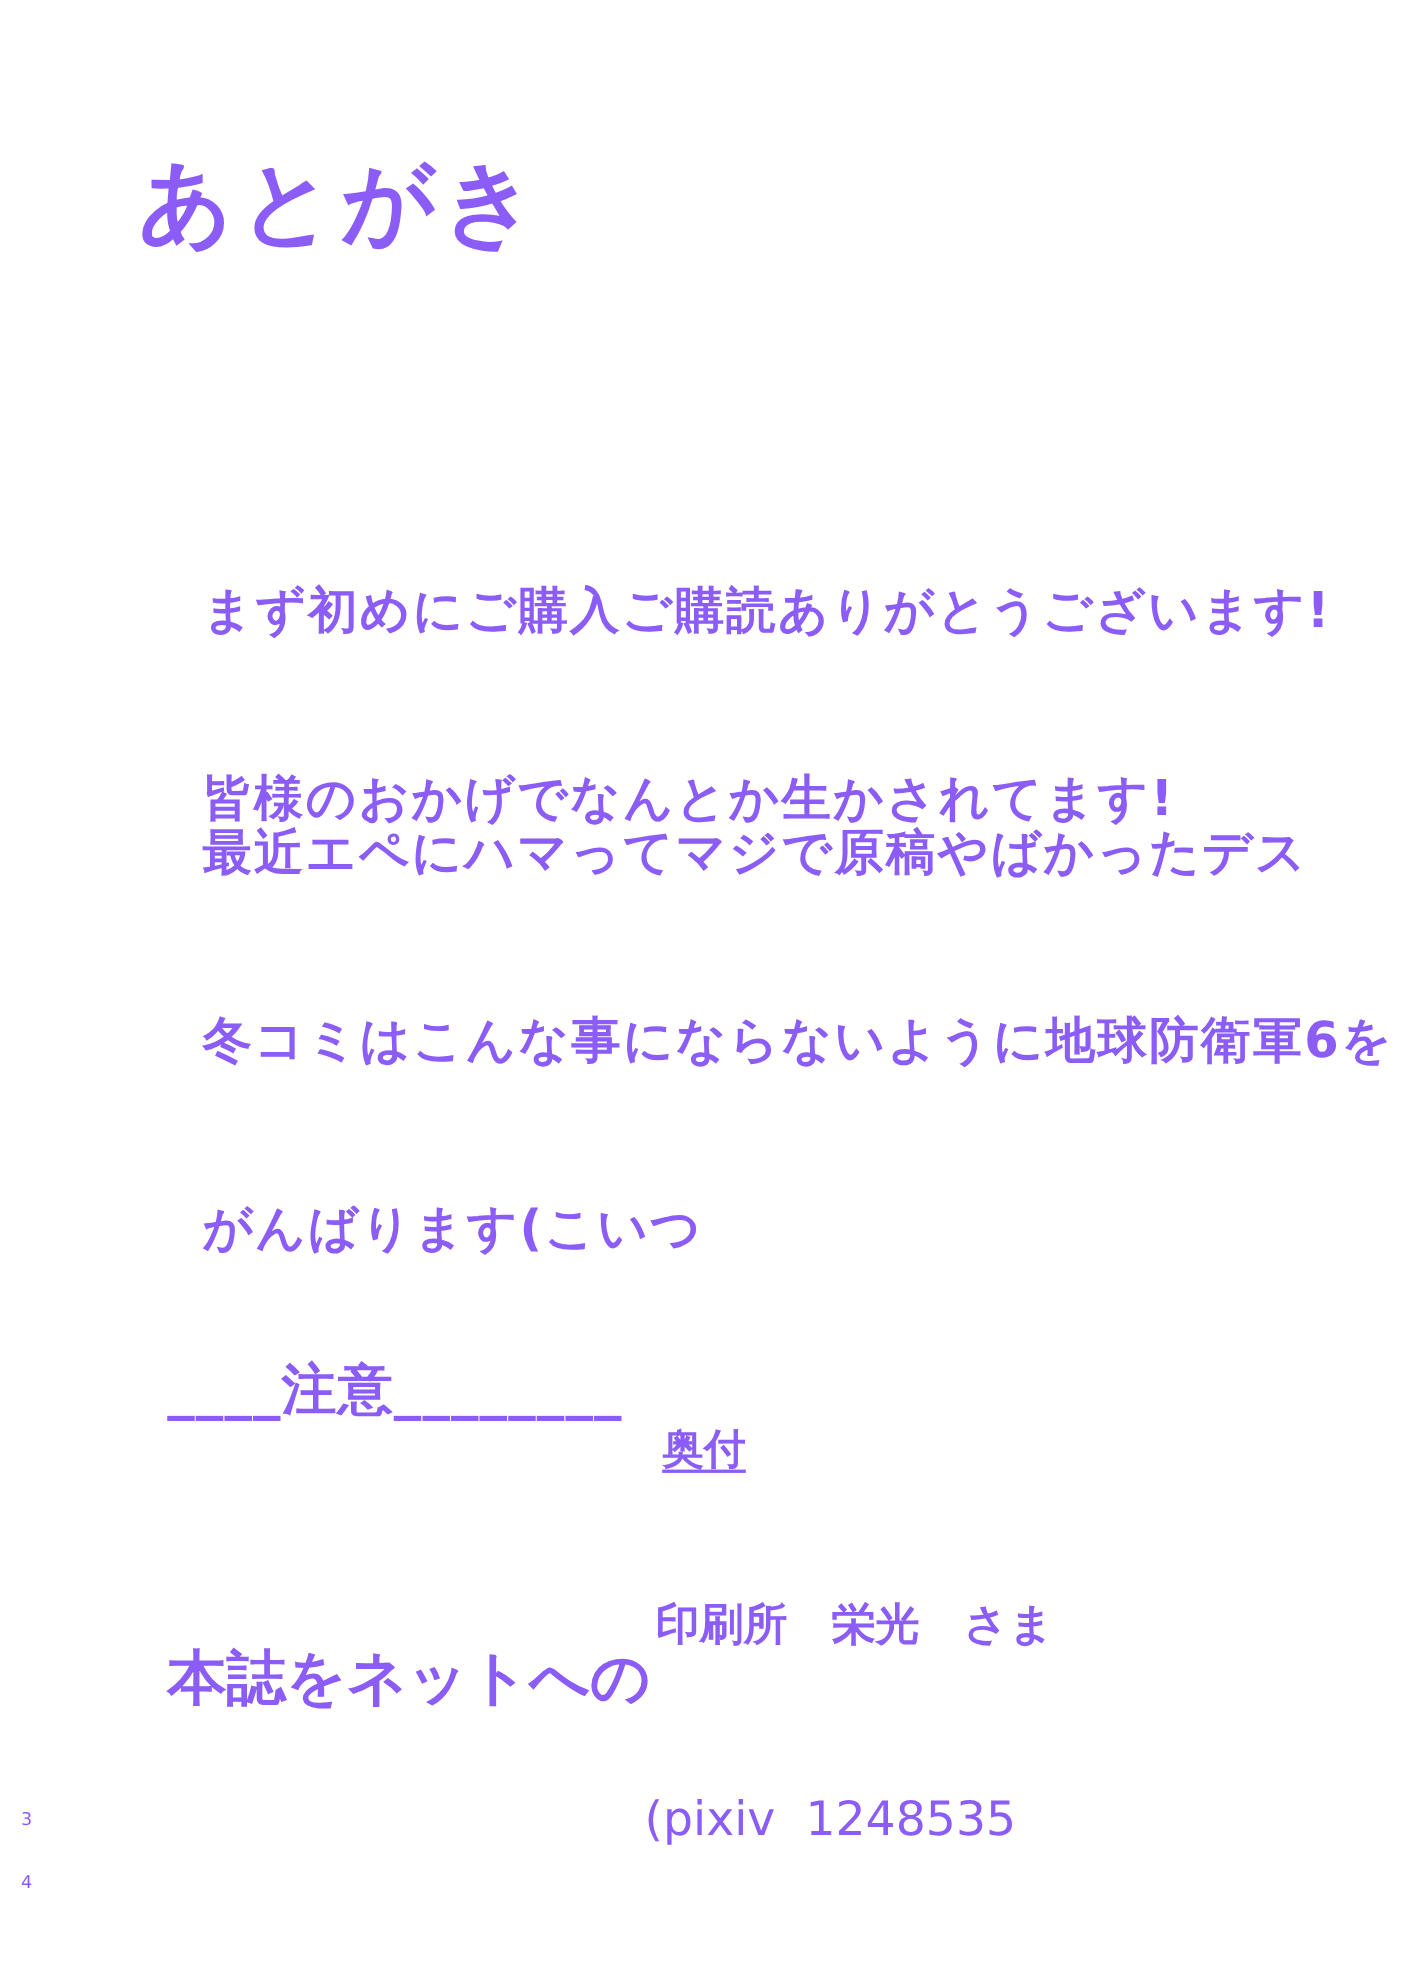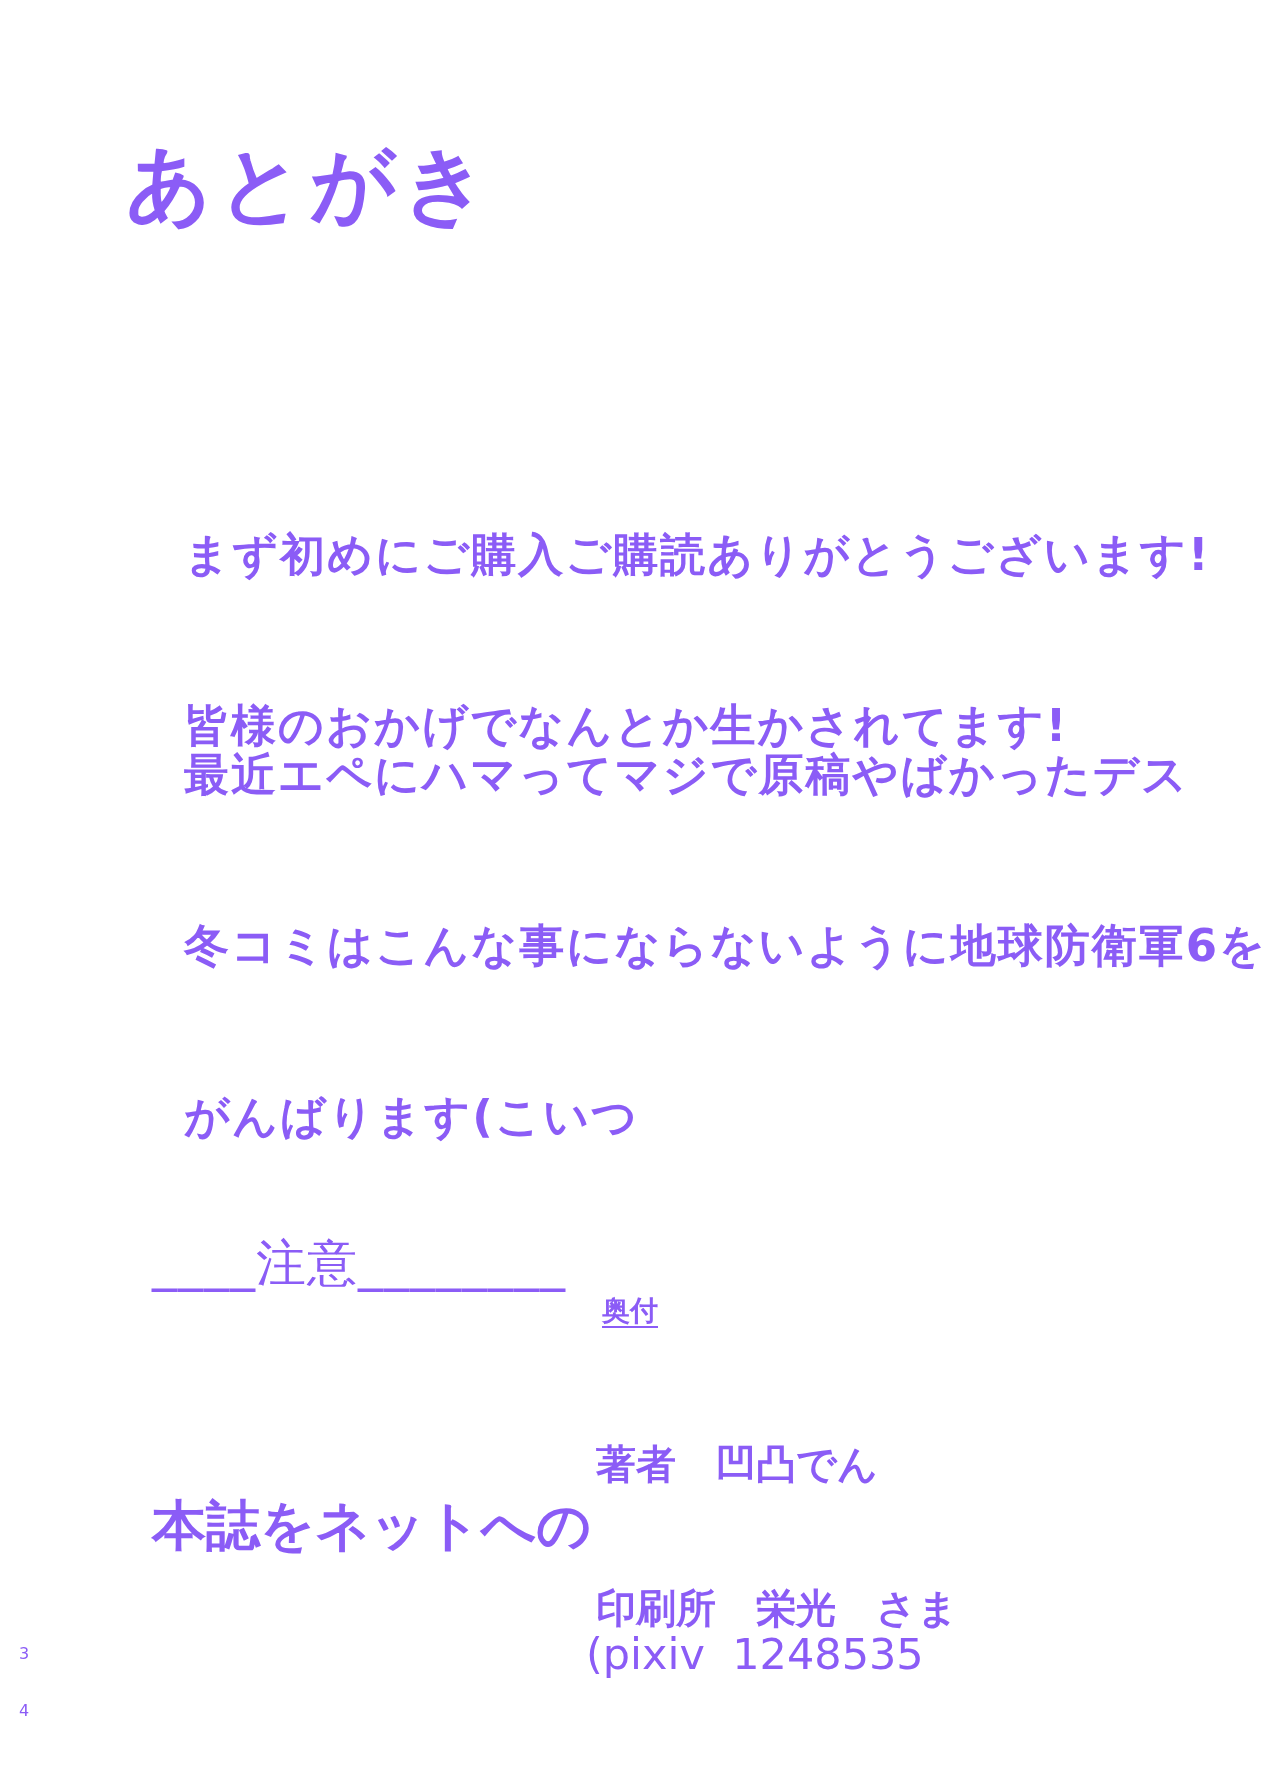--- a/index.html
+++ b/index.html
@@ -39,39 +39,39 @@
   .hand-p2 { top: 632px; }
   .notice-block {
     position: absolute;
     left: 152px;
     top: 1192px;
     font-family: "DejaVu Serif", serif;
     white-space: pre;
   }
   .notice-heading {
     font-size: 50px;
-    font-weight: 400;
+    font-weight: 700;
     letter-spacing: 1px;
     font-family: "DejaVu Sans", sans-serif;
     margin-bottom: 8px;
   }
   .notice-lines {
     font-size: 54px;
     font-weight: 700;
     line-height: 73px;
   }
   .colophon {
     position: absolute;
     left: 596px;
     top: 1292px;
     font-family: "DejaVu Sans", sans-serif;
   }
   .colophon-heading {
     display: inline-block;
-    font-size: 28px;
+    font-size: 38px;
     font-weight: 600;
     text-decoration: underline;
     text-underline-offset: 6px;
     margin-left: 6px;
     margin-bottom: 14px;
   }
   .colophon-lines {
     font-size: 40px;
     font-weight: 600;
     line-height: 48px;
@@ -121,21 +121,20 @@
       <div>本誌をネットへの</div>
       
       
       
     </div>
   </div>
 
   <div class="colophon">
     <div class="colophon-heading">奥付</div>
     <div class="colophon-lines">
-      <div>著者　凹凸でん</div>
       <div>印刷所　栄光　さま</div>
     </div>
   </div>
 
   <div class="colophon-contacts">
     <div>(pixiv  1248535</div>
   </div>
 
   <div class="page-number">
     <div>3</div>

